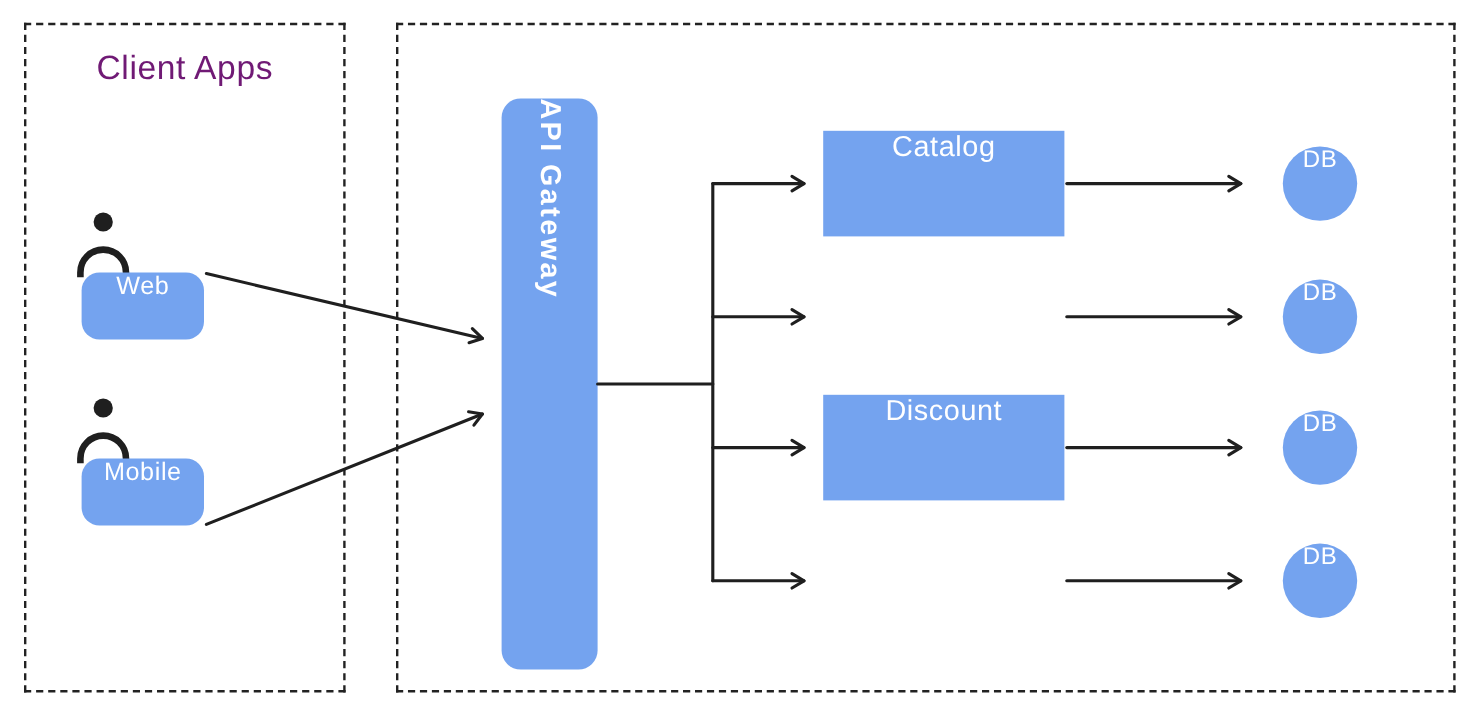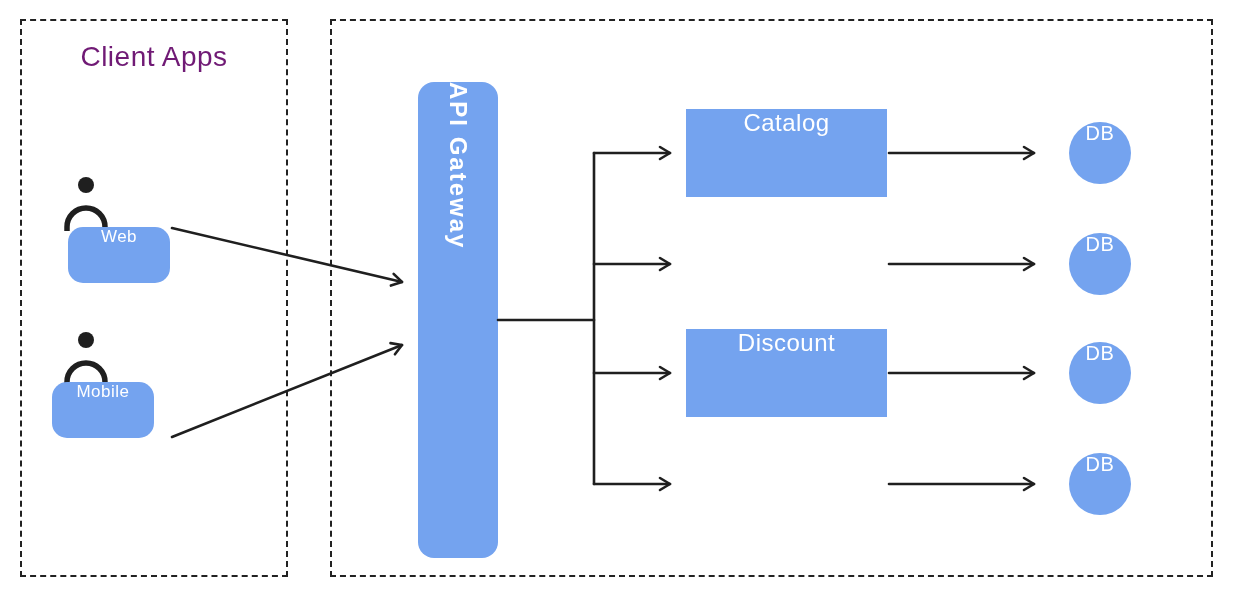--- a/index.html
+++ b/index.html
@@ -11,21 +11,21 @@
     position:absolute;border:2px dashed #222222;background:transparent;box-sizing:border-box;
   }
   .group-title{
     position:absolute;font-size:28px;font-weight:500;letter-spacing:.5px;color:#701a75;
     text-align:center;white-space:nowrap;
   }
   .node-blue{
     position:absolute;background:#74a3ef;color:#ffffff;display:flex;align-items:flex-start;
     justify-content:center;box-sizing:border-box;
   }
-  .client-node{width:102px;height:56px;border-radius:15px;font-size:17px;letter-spacing:.5px;}
+  .client-node{width:102px;height:56px;border-radius:15px;font-size:21px;letter-spacing:.5px;}
   .gateway{
     left:418px;top:82px;width:80px;height:476px;border-radius:16px;
   }
   .gateway-label{
     writing-mode:vertical-rl;font-size:24px;font-weight:600;letter-spacing:2px;
     color:#ffffff;white-space:nowrap;
   }
   .service-node{left:686px;width:201px;height:88px;font-size:24px;font-weight:500;letter-spacing:.5px;}
   .db-node{left:1069px;width:62px;height:62px;border-radius:50%;font-size:20px;letter-spacing:.5px;}
   .user-icon{position:absolute;width:46px;height:56px;}
@@ -44,21 +44,21 @@
     <path d="M4 56 V52 A19 19 0 0 1 42 52 V56" fill="none" stroke="#1f1f1f" stroke-width="5.5" stroke-linecap="round"></path>
   </svg>
   <div class="node-blue client-node" style="left:68px;top:227px;">
     <span>Web</span>
   </div>
 
   <svg class="user-icon" style="left:63px;top:330px;" viewBox="0 0 46 56">
     <circle cx="23" cy="10" r="8" fill="#1f1f1f"></circle>
     <path d="M4 56 V52 A19 19 0 0 1 42 52 V56" fill="none" stroke="#1f1f1f" stroke-width="5.5" stroke-linecap="round"></path>
   </svg>
-  <div class="node-blue client-node" style="left:52px;top:382px;">
+  <div class="node-blue client-node" style="left:68px;top:382px;">
     <span>Mobile</span>
   </div>
 
   <div class="dashed-box" style="left:330px;top:19px;width:883px;height:558px;"></div>
 
   <div class="node-blue gateway">
     <span class="gateway-label">API Gateway</span>
   </div>
 
   <div class="node-blue service-node" style="top:109px;">

